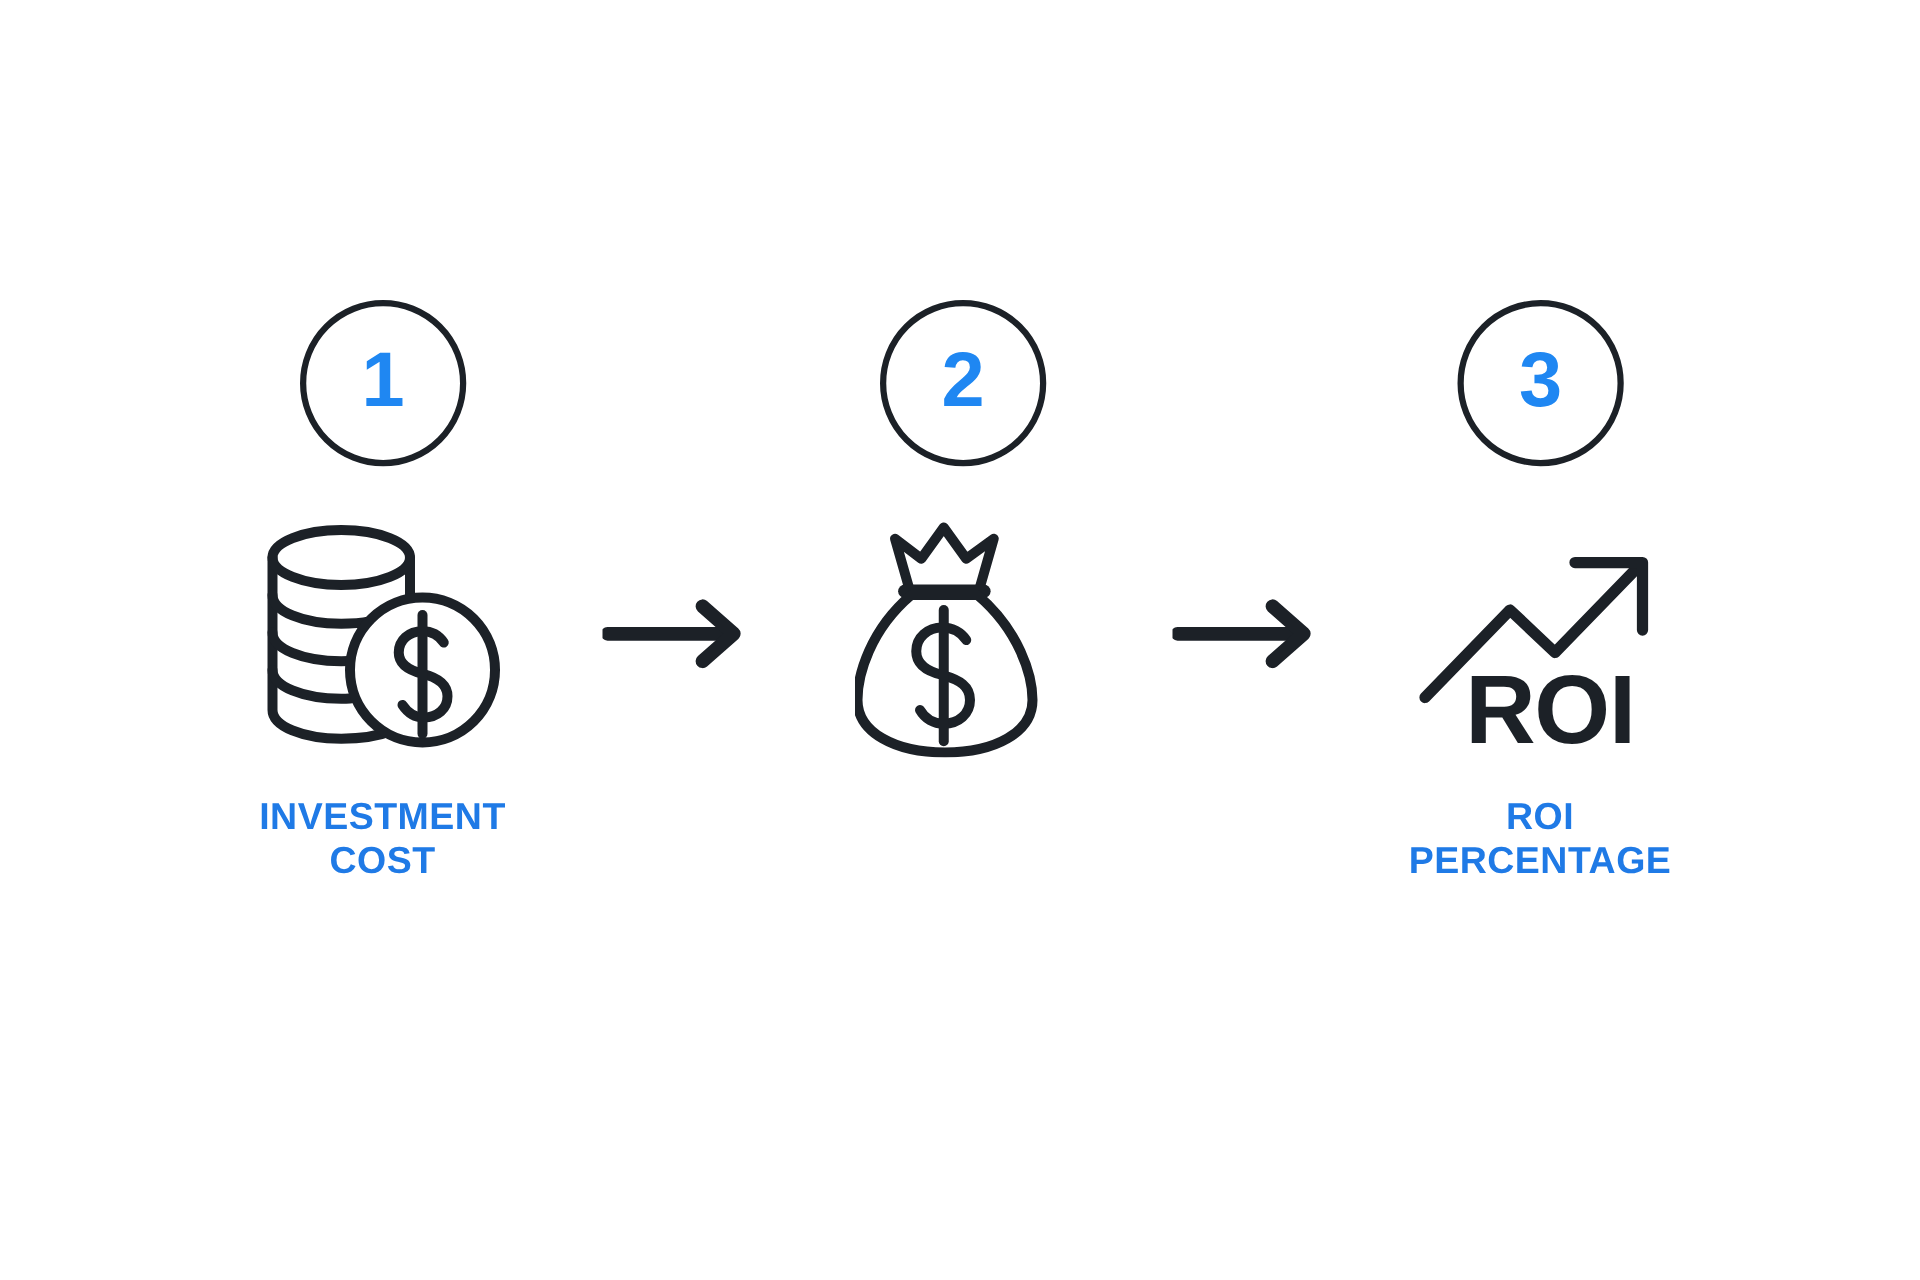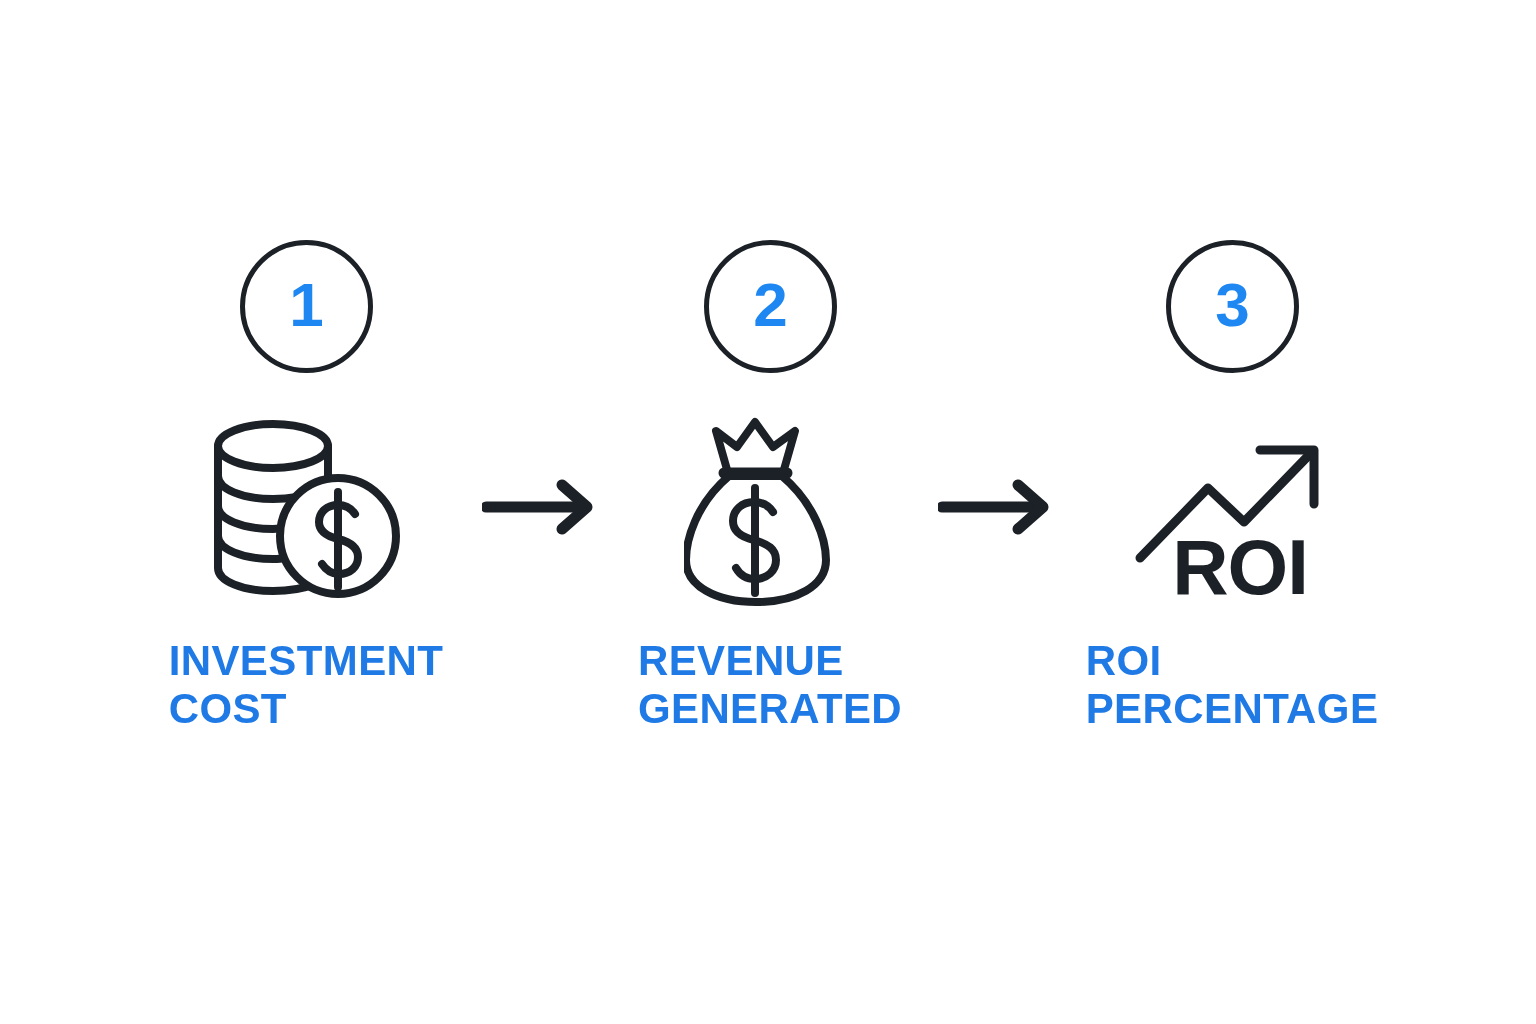--- a/index.html
+++ b/index.html
@@ -61,22 +61,23 @@
     height: 200px;
     display: flex;
     align-items: center;
     justify-content: center;
   }
   .picto svg { display: block; }
 
   
   .caption {
     margin-top: 26px;
+    text-align: center;
     color: #1f7ae6;
-    font-size: 42px;
+    font-size: 30px;
     font-weight: bold;
     line-height: 1.15;
     letter-spacing: 0.4px;
     white-space: pre-line;
   }
 
   
   .connector {
     position: absolute;
     top: 479px;
@@ -148,22 +149,20 @@
         <path d="M45 60 C12 88 2 124 2 144 C2 170 32 186 72 186
                  C112 186 142 170 142 144 C142 124 131 88 98 60 Z"></path>
 
         <path d="M52 152 C56 159 63 163 71 163 C83 163 92 155 92 144
                  C92 133 84 128 70 124 C57 121 49 115 49 105
                  C49 94 58 86 70 86 C78 86 85 90 89 96"></path>
         <path d="M71 72 L71 177"></path>
       </svg>
     </div>
 
-    <div class="caption">REVENUE
-GENERATED</div>
   </div>
 
   <div class="connector connector-2">
     <svg width="120" height="56" viewBox="0 0 120 56" fill="none" stroke="#1c2127" stroke-width="11" stroke-linecap="round" stroke-linejoin="round">
       <path d="M4 28 L104 28"></path>
       <path d="M80 6 L105 28 L80 50"></path>
     </svg>
   </div>
 
   <div class="step step-3">

